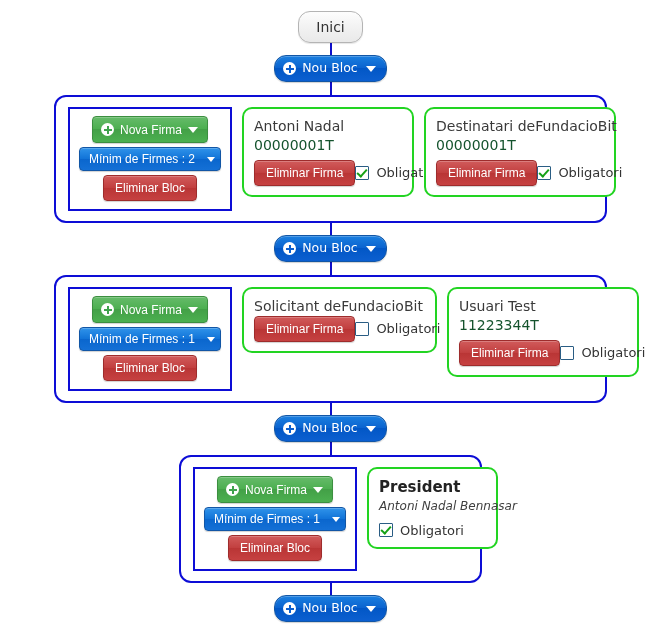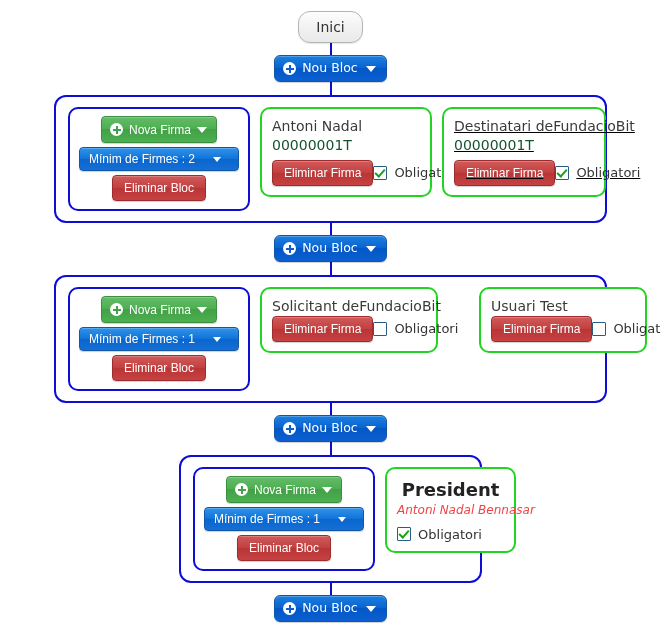--- a/index.html
+++ b/index.html
@@ -53,21 +53,21 @@
 
   
   .nou-bloc {
     position: relative;
     z-index: 3;
     display: inline-flex;
     align-items: center;
     gap: 6px;
     background: linear-gradient(to bottom, #1a7fe0 0%, #0b63cf 48%, #0257c6 50%, #0c5fd0 100%);
     border: 1px solid #1256a5;
-    border-radius: 6px;
+    border-radius: 12px;
     color: #ffffff;
     font-size: 12.5px;
     line-height: 1;
     padding: 6px 10px 6px 8px;
     box-shadow: 0 1px 1px rgba(0,0,0,0.18), inset 0 1px 0 rgba(255,255,255,0.25);
     cursor: pointer;
     white-space: nowrap;
   }
   .nou-bloc .caret { margin-left: 2px; }
 
@@ -109,21 +109,21 @@
     padding: 10px 12px;
     display: flex;
     align-items: flex-start;
     gap: 10px;
     box-sizing: border-box;
   }
 
   
   .controls {
     border: 2px solid #0d0dd6;
-    border-radius: 10px;
+    border-radius: 0;
     background: #ffffff;
     padding: 7px 9px 8px 9px;
     display: flex;
     flex-direction: column;
     align-items: center;
     gap: 4px;
     flex: none;
   }
 
   .btn {
@@ -143,24 +143,24 @@
     gap: 6px;
     background: linear-gradient(to bottom, #66bb6a 0%, #4caf50 48%, #43a047 50%, #4cb050 100%);
     border-color: #3c8f40;
     padding: 6px 9px 6px 8px;
   }
   .btn-green .caret { border-top-color: #ffffff; }
 
   .btn-blue {
     display: inline-flex;
     align-items: center;
-    gap: 18px;
+    gap: 12px;
     background: linear-gradient(to bottom, #2f93ea 0%, #1274d8 48%, #0a66cd 50%, #1470d6 100%);
     border-color: #1256a5;
-    padding: 5px 17px 5px 9px;
+    padding: 5px 5px 5px 9px;
   }
   .btn-blue .caret {
     border-left-width: 4px; border-right-width: 4px; border-top-width: 5px;
   }
 
   .btn-red {
     display: inline-block;
     background: linear-gradient(to bottom, #d15b5b 0%, #c24040 48%, #b93535 50%, #c64141 100%);
     border-color: #9e2c2c;
     padding: 6px 11px;
@@ -184,31 +184,30 @@
     white-space: nowrap;
   }
   .card-id {
     font-size: 14px;
     color: #14532d;
     line-height: 1.35;
     margin-bottom: 5px;
     white-space: nowrap;
   }
   .card-role {
-    font-size: 18px;
+    font-size: 15px;
     font-weight: bold;
     color: #222222;
     line-height: 1.4;
     white-space: nowrap;
-    text-align: center;
   }
   .card-sub {
     font-size: 12px;
     font-style: italic;
-    color: #ef4444;
+    color: #404040;
     line-height: 1.4;
     margin-bottom: 8px;
     white-space: nowrap;
   }
 
   .card-row {
     display: flex;
     align-items: center;
   }
 
@@ -281,21 +280,21 @@
       <div class="card-id">00000001T</div>
       <div class="card-row">
         <button class="btn btn-red">Eliminar Firma</button>
         <span class="chk-wrap">
           <span class="chk on"></span>
           <span class="chk-label">Obligatori</span>
         </span>
       </div>
     </div>
 
-    <div class="card" style="width:164px;text-decoration:underline;">
+    <div class="card" style="width:192px;">
       <div class="card-name">Destinatari deFundacioBit</div>
       <div class="card-id">00000001T</div>
       <div class="card-row">
         <button class="btn btn-red">Eliminar Firma</button>
         <span class="chk-wrap">
           <span class="chk on"></span>
           <span class="chk-label">Obligatori</span>
         </span>
       </div>
     </div>
@@ -316,33 +315,34 @@
         <span>Nova Firma</span>
         <span class="caret"></span>
       </button>
       <button class="btn btn-blue">
         <span>Mínim de Firmes : 1</span>
         <span class="caret"></span>
       </button>
       <button class="btn btn-red">Eliminar Bloc</button>
     </div>
 
-    <div class="card" style="width:178px;">
+    <div class="card" style="width:195px;">
       <div class="card-name">Solicitant deFundacioBit</div>
       <div class="card-row">
         <button class="btn btn-red">Eliminar Firma</button>
         <span class="chk-wrap">
           <span class="chk"></span>
           <span class="chk-label">Obligatori</span>
         </span>
       </div>
     </div>
 
-    <div class="card" style="width:168px;margin-left:31px;">
+    <div class="card" style="width:192px;">
       <div class="card-name">Usuari Test</div>
+      <div class="card-id">11223344T</div>
       <div class="card-row">
         <button class="btn btn-red">Eliminar Firma</button>
         <span class="chk-wrap">
           <span class="chk"></span>
           <span class="chk-label">Obligatori</span>
         </span>
       </div>
     </div>
   </div>
 

